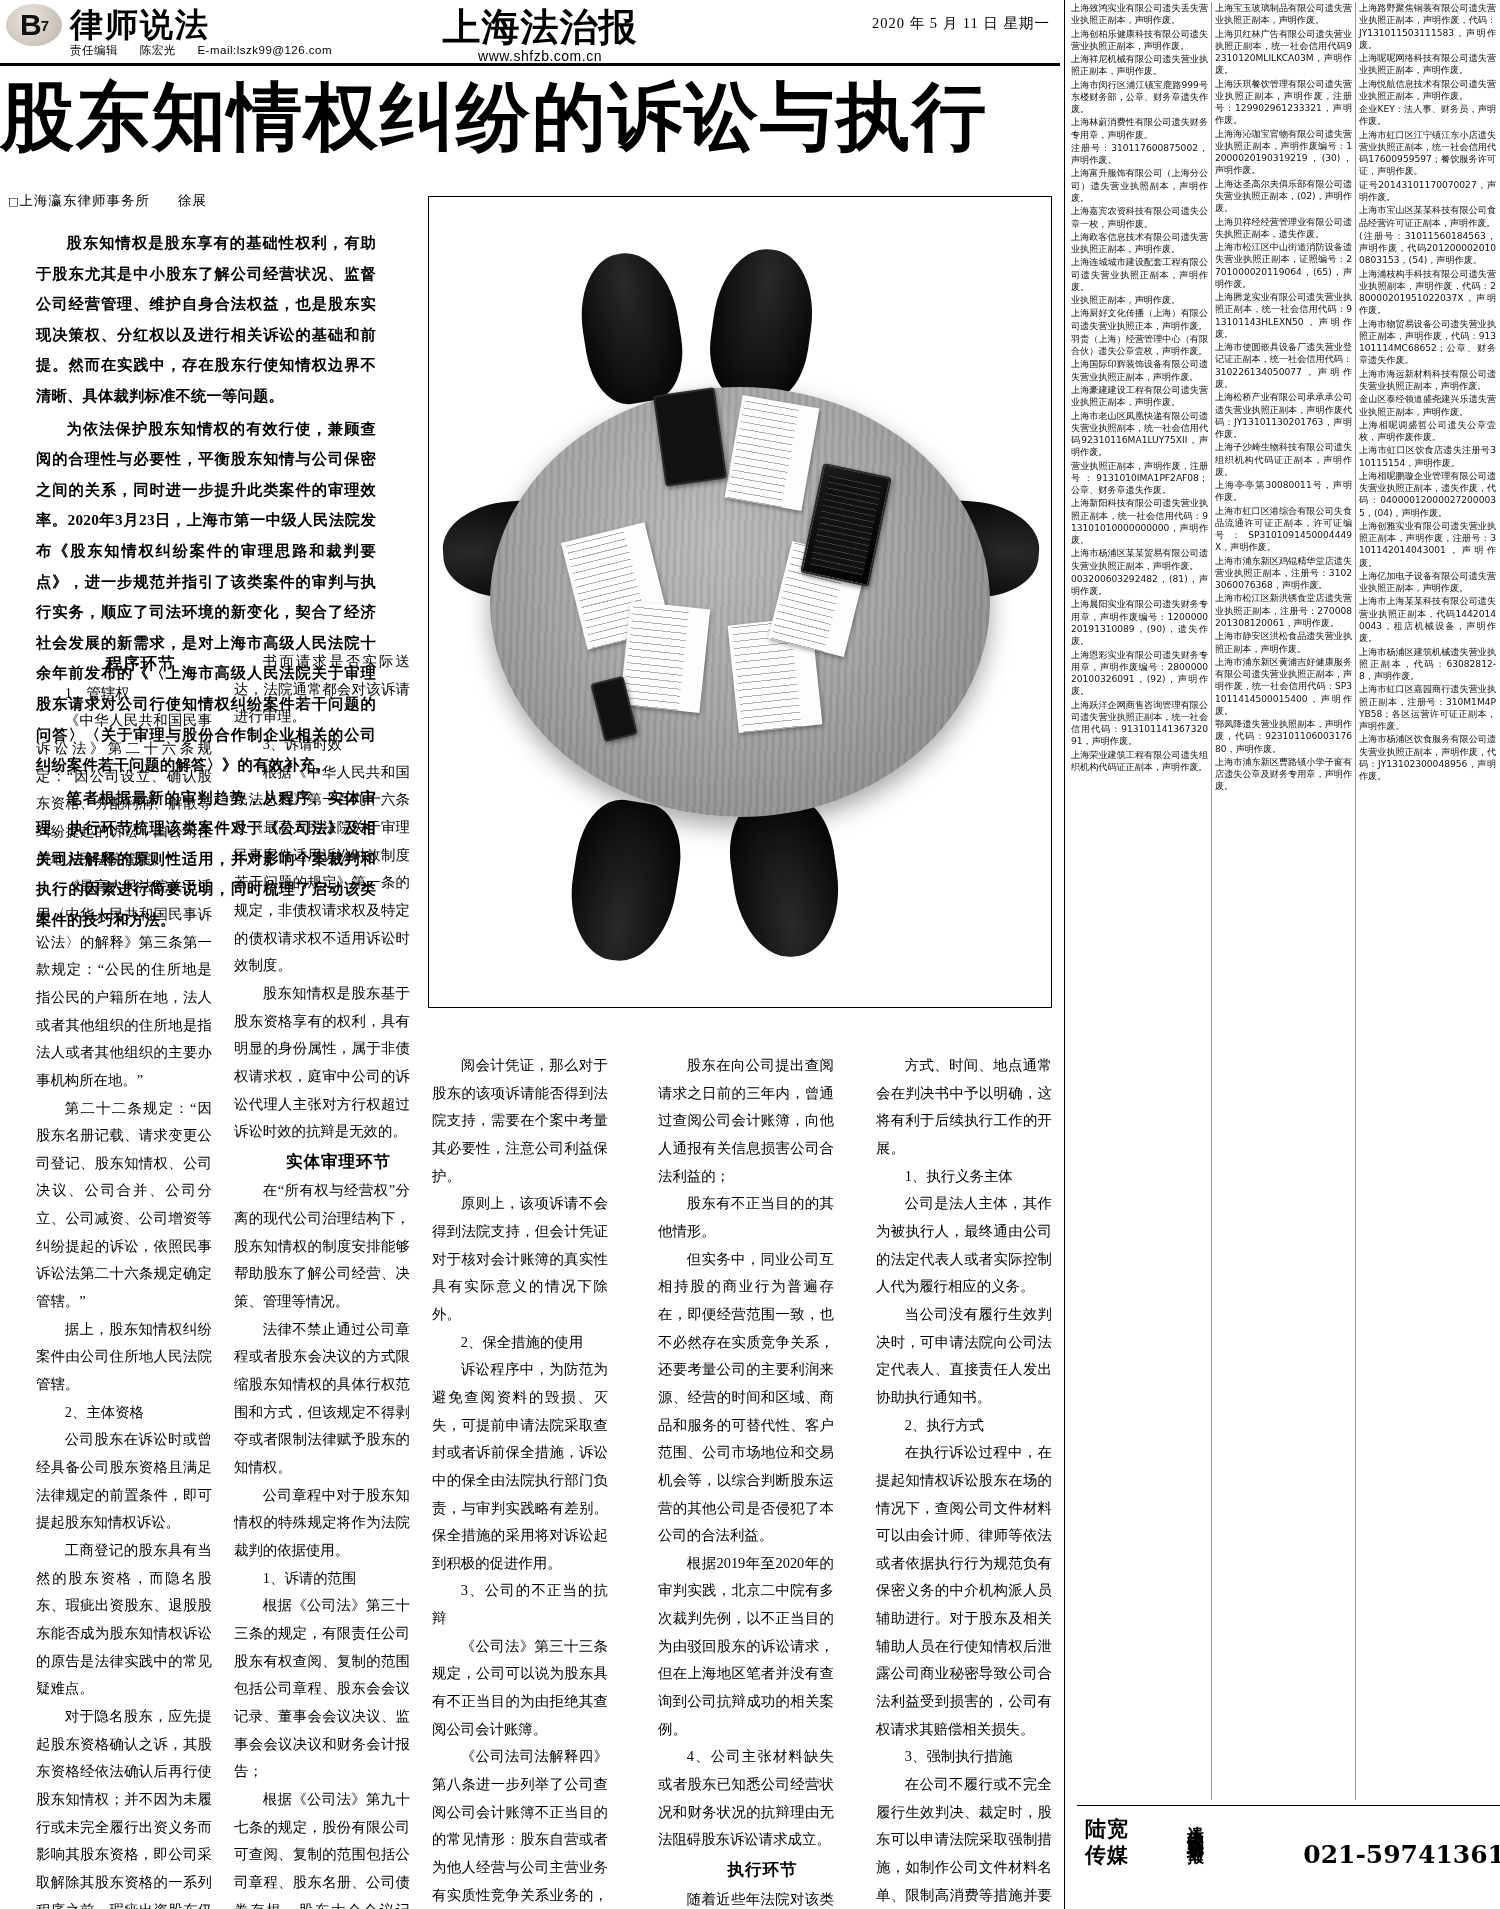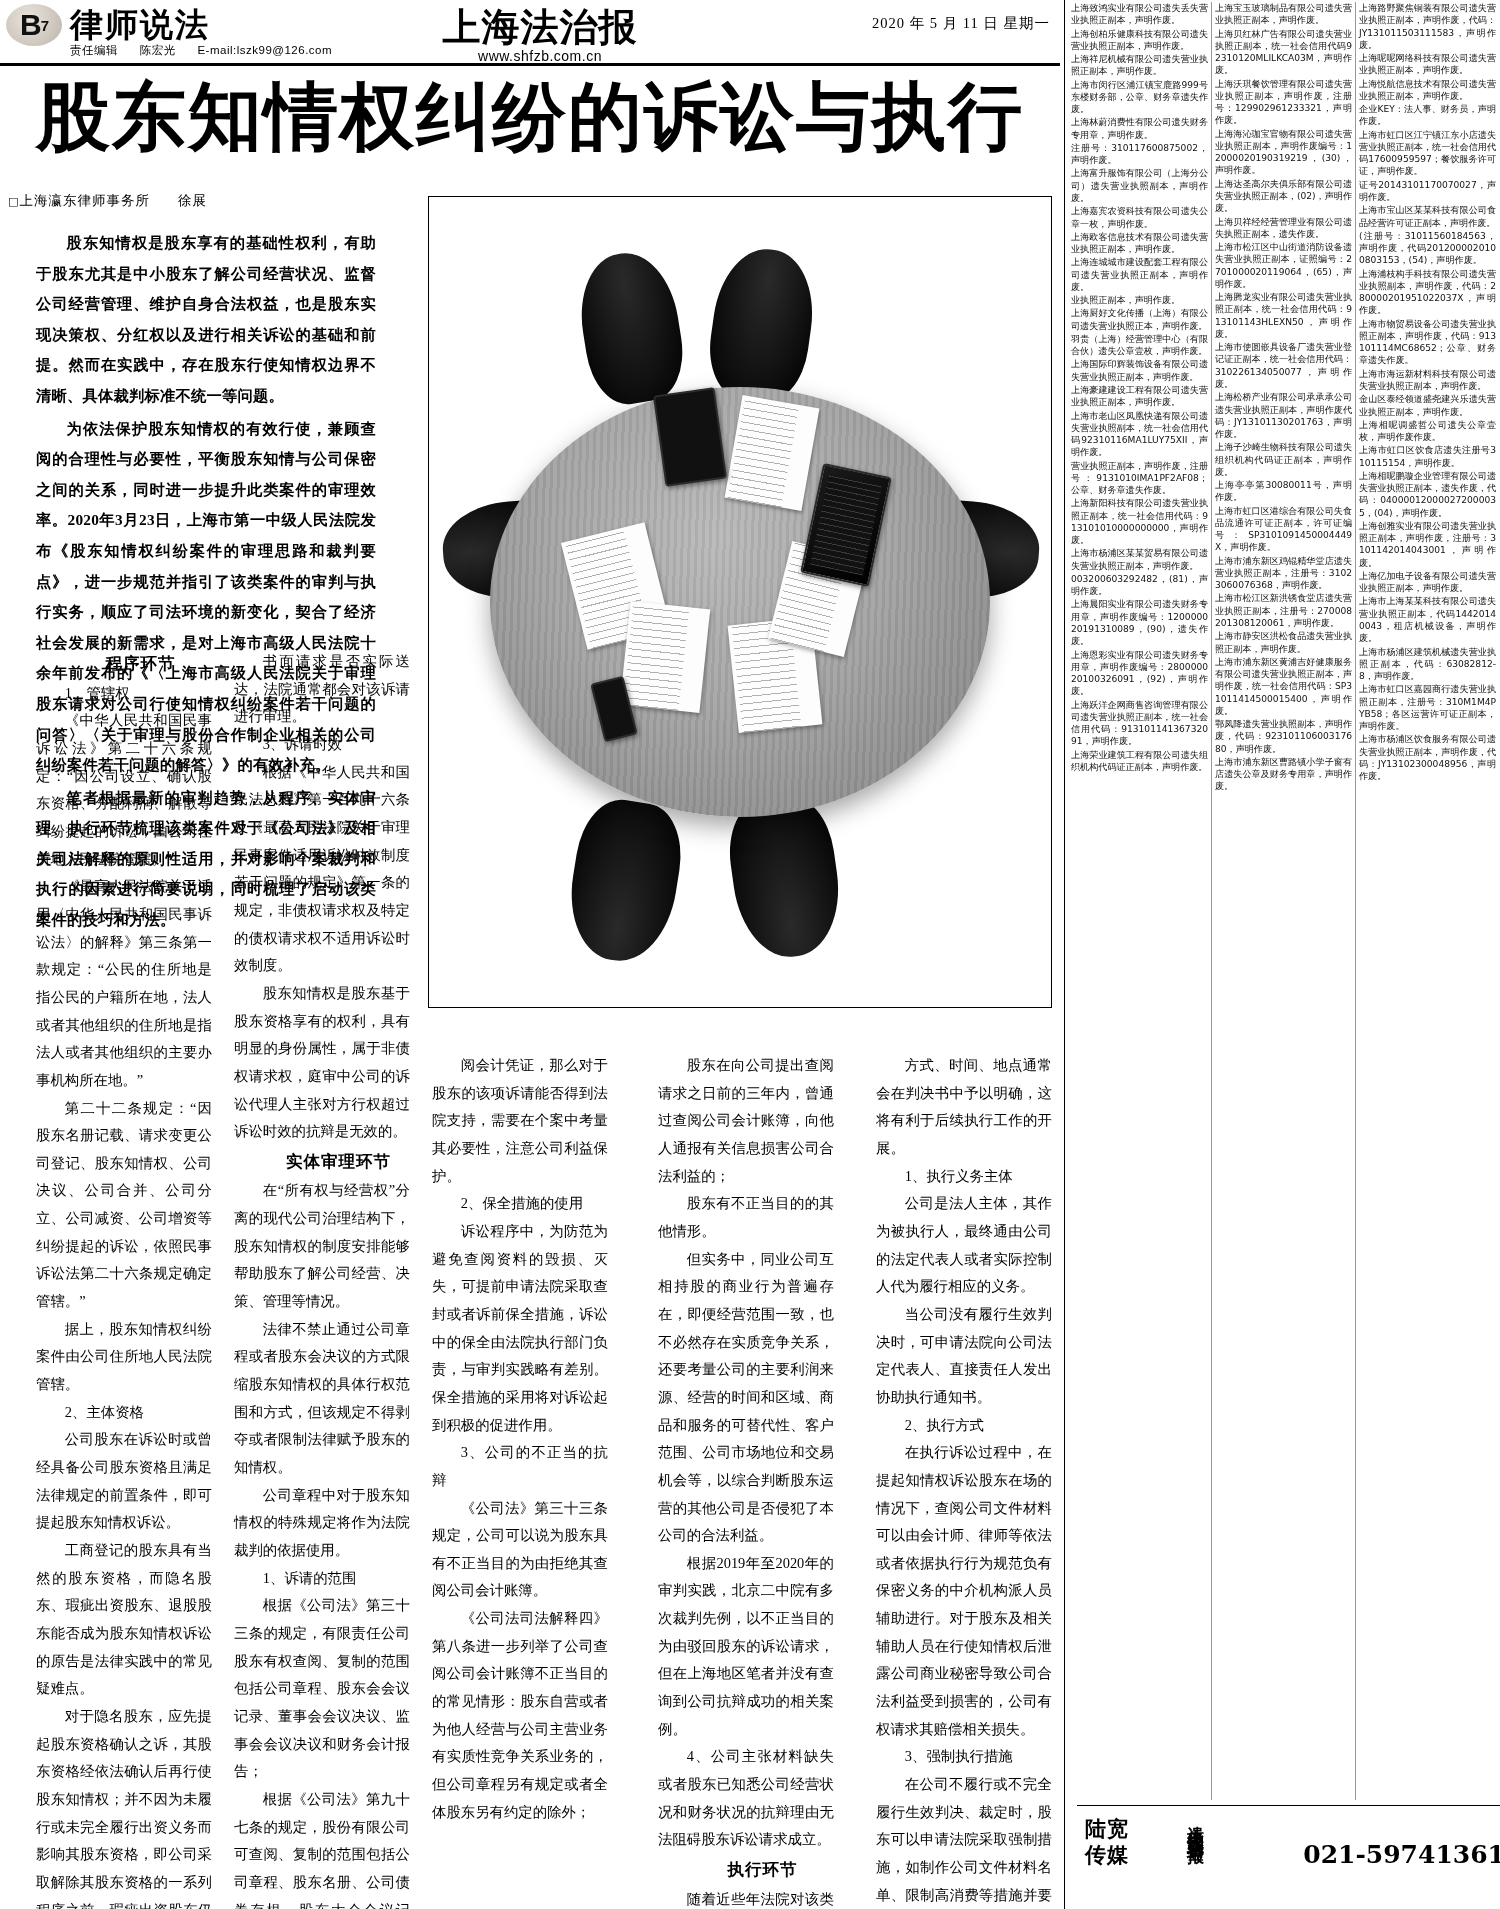--- a/index.html
+++ b/index.html
@@ -50,21 +50,21 @@
     font-family: "Liberation Sans", sans-serif; letter-spacing: 0.5px;
   }
   .pub-date {
     position: absolute; right: 10px; top: 14px;
     font-size: 14.5px; letter-spacing: 1px;
   }
 
   
   .headline {
     position: absolute; left: 0; top: 78px; width: 1060px;
-    text-align: center;
+    text-align: left;
     font-size: 74px; line-height: 1.05; font-weight: bold;
     letter-spacing: 2px;
     font-family: "DejaVu Serif", serif;
   }
   .byline {
     position: absolute; left: 8px; top: 192px;
     font-size: 13.5px; letter-spacing: 1px;
   }
   .byline .sq { font-family: "DejaVu Sans", sans-serif; font-size: 11px; }
   .byline .author { margin-left: 28px; }
@@ -286,20 +286,21 @@
         <p class="sec-h">实体审理环节</p>
         <p>在“所有权与经营权”分离的现代公司治理结构下，股东知情权的制度安排能够帮助股东了解公司经营、决策、管理等情况。</p>
         <p>法律不禁止通过公司章程或者股东会决议的方式限缩股东知情权的具体行权范围和方式，但该规定不得剥夺或者限制法律赋予股东的知情权。</p>
         <p>公司章程中对于股东知情权的特殊规定将作为法院裁判的依据使用。</p>
         <p>1、诉请的范围</p>
         <p>根据《公司法》第三十三条的规定，有限责任公司股东有权查阅、复制的范围包括公司章程、股东会会议记录、董事会会议决议、监事会会议决议和财务会计报告；</p>
         <p>根据《公司法》第九十七条的规定，股份有限公司可查阅、复制的范围包括公司章程、股东名册、公司债券存根、股东大会会议记录、董事会会议决议、监事会会议决议、财务会计报告，在行使方式上并不包括复制。</p>
       </div>
     <div class="col c3">
         <p>阅会计凭证，那么对于股东的该项诉请能否得到法院支持，需要在个案中考量其必要性，注意公司利益保护。</p>
+        <p>原则上，该项诉请不会得到法院支持，但会计凭证对于核对会计账簿的真实性具有实际意义的情况下除外。</p>
         <p>2、保全措施的使用</p>
         <p>诉讼程序中，为防范为避免查阅资料的毁损、灭失，可提前申请法院采取查封或者诉前保全措施，诉讼中的保全由法院执行部门负责，与审判实践略有差别。保全措施的采用将对诉讼起到积极的促进作用。</p>
         <p>3、公司的不正当的抗辩</p>
         <p>《公司法》第三十三条规定，公司可以说为股东具有不正当目的为由拒绝其查阅公司会计账簿。</p>
         <p>《公司法司法解释四》第八条进一步列举了公司查阅公司会计账簿不正当目的的常见情形：股东自营或者为他人经营与公司主营业务有实质性竞争关系业务的，但公司章程另有规定或者全体股东另有约定的除外；</p>
       </div>
     <div class="col c4">
         <p>股东在向公司提出查阅请求之日前的三年内，曾通过查阅公司会计账簿，向他人通报有关信息损害公司合法利益的；</p>
         <p>股东有不正当目的的其他情形。</p>
         <p>但实务中，同业公司互相持股的商业行为普遍存在，即便经营范围一致，也不必然存在实质竞争关系，还要考量公司的主要利润来源、经营的时间和区域、商品和服务的可替代性、客户范围、公司市场地位和交易机会等，以综合判断股东运营的其他公司是否侵犯了本公司的合法利益。</p>

